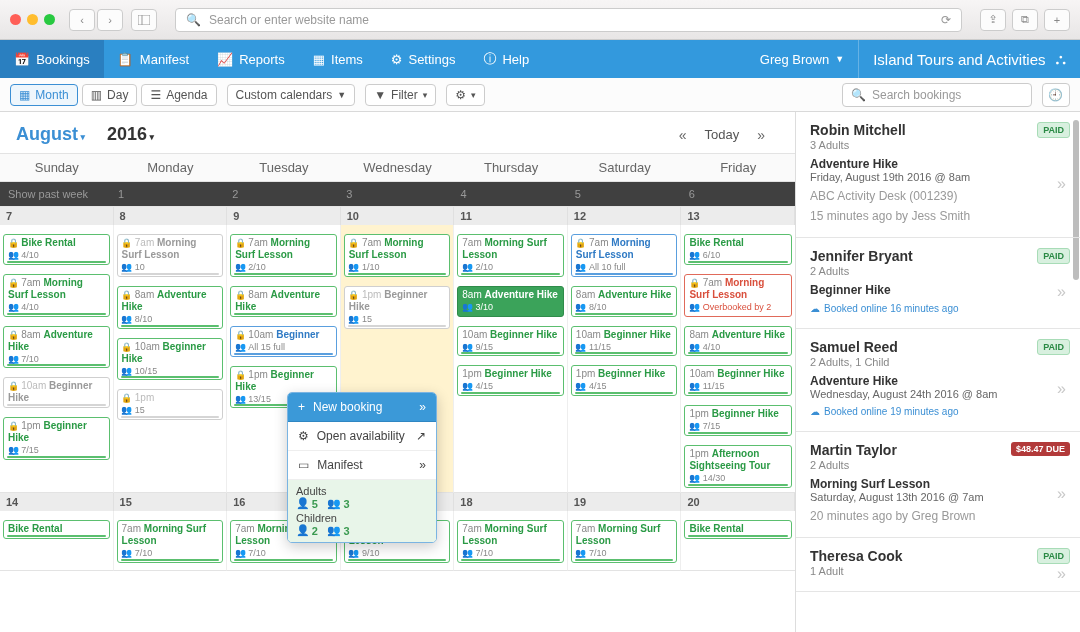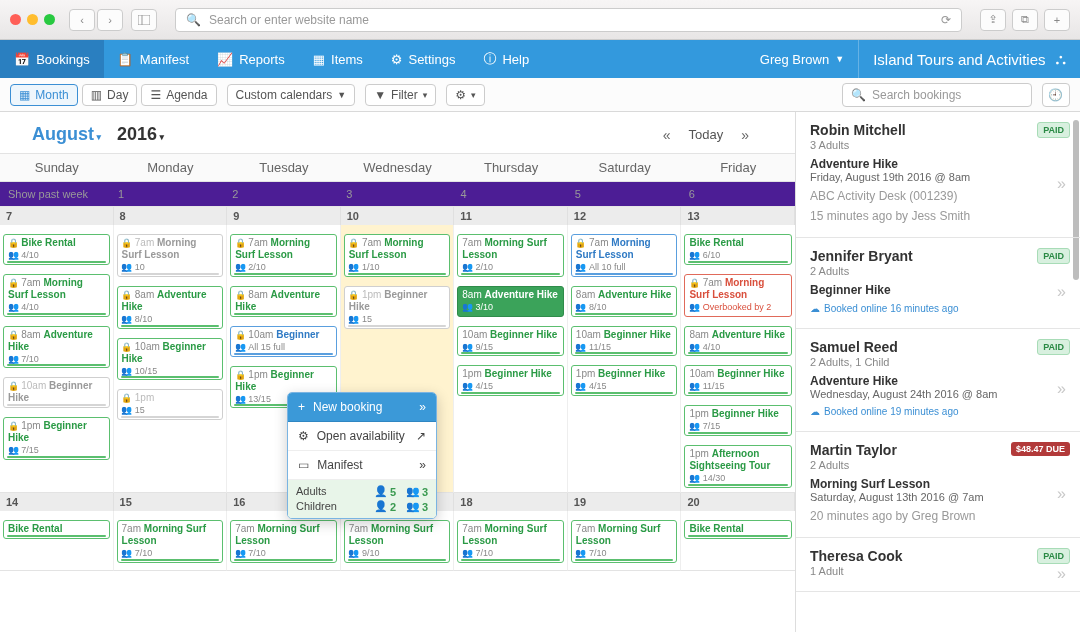--- a/index.html
+++ b/index.html
@@ -34,31 +34,31 @@
 .search-box{border:1px solid #ccc;border-radius:4px;height:24px;width:190px;display:flex;align-items:center;padding:0 8px;color:#999;gap:6px;background:#fff;}
 .clock-btn{width:28px;height:24px;border:1px solid #ccc;border-radius:4px;display:flex;align-items:center;justify-content:center;background:#fff;color:#666;}
 
 
 .main{display:flex;height:calc(632px - 40px - 38px - 34px);}
 .cal-wrap{flex:1;overflow:hidden;position:relative;display:flex;flex-direction:column;}
 .side{width:285px;border-left:1px solid #ddd;overflow-y:auto;position:relative;}
 .side-scroll{position:absolute;right:1px;top:8px;width:6px;height:160px;background:#bdbdbd;border-radius:3px;}
 
 
-.month-hdr{display:flex;align-items:center;padding:12px 32px 8px;gap:16px;}
+.month-hdr{display:flex;align-items:center;padding:12px 16px 8px;gap:22px;}
 .month-hdr .mon{color:#3b8fd4;font-size:18px;font-weight:600;}
 .month-hdr .yr{font-size:18px;font-weight:600;color:#333;}
 .month-hdr .fill{flex:1;}
 .today-nav{display:flex;align-items:center;gap:18px;font-size:13px;color:#555;padding-right:14px;}
 .chev{font-size:14px;color:#666;cursor:pointer;}
 
 
 .day-hdr{display:grid;grid-template-columns:repeat(7,1fr);border-top:1px solid #e3e3e3;border-bottom:1px solid #e3e3e3;background:#fafafa;}
 .day-hdr div{text-align:center;padding:6px 0;font-size:13px;color:#666;}
-.past-row{display:flex;align-items:flex-start;border-bottom:1px solid #e6e6e6;background:#4c1d95;color:#999;font-size:11px;}
+.past-row{display:flex;align-items:flex-start;border-bottom:1px solid #e6e6e6;background:#404040;color:#999;font-size:11px;}
 .past-row .lbl{width:110px;padding:6px 8px;}
 .past-row .num{flex:1;padding:6px 8px;}
 .cal-grid{flex:1;overflow-y:auto;}
 .week{display:grid;grid-template-columns:repeat(7,1fr);}
 .cell{border-right:1px solid #eee;border-bottom:1px solid #e3e3e3;padding:0 3px 4px;min-height:60px;position:relative;}
 .cell:last-child{border-right:none;}
 .daynum-row{background:#ececec;display:grid;grid-template-columns:repeat(7,1fr);font-size:11px;color:#555;font-weight:600;}
 .daynum-row div{padding:3px 6px;border-right:1px solid #e0e0e0;}
 .cell.hl{background:#fff3cf;}
 
@@ -75,21 +75,21 @@
 .ev.solid{background:#3ba35a;border-color:#2f8c4a;color:#fff;} .ev.solid .n,.ev.solid .t,.ev.solid .c{color:#fff;}
 .lock{font-size:9px;color:#aaa;margin-right:2px;}
 .ev.gray .lock{color:#c8c8c8;}
 
 
 .ctx{position:absolute;left:287px;top:280px;width:150px;background:#fff;border:1px solid #7ab4e2;border-radius:5px;box-shadow:0 4px 14px rgba(0,0,0,.2);z-index:50;overflow:hidden;font-size:12px;}
 .ctx .row{display:flex;align-items:center;padding:7px 10px;gap:8px;color:#444;border-bottom:1px solid #eee;cursor:pointer;}
 .ctx .row.primary{background:#3b99d8;color:#fff;border-bottom:1px solid #2f86c2;}
 .ctx .row .grow{flex:1;}
 .ctx .counts{background:#e8f5e9;padding:4px 6px;font-size:11px;}
-.ctx .counts .line{display:flex;justify-content:space-between;padding:1px 2px;color:#444;}
+.ctx .counts .line{display:flex;padding:1px 2px;color:#444;flex-direction:column;}
 .ctx .counts .nums{display:flex;gap:10px;}
 .ctx .counts .nums span{color:#3a9a50;font-weight:600;display:flex;align-items:center;gap:2px;}
 
 
 .booking{border-bottom:1px solid #e5e5e5;padding:10px 12px 14px 14px;position:relative;}
 .booking .name{font-size:14px;font-weight:700;color:#333;}
 .badge{position:absolute;right:10px;top:10px;font-size:9px;font-weight:700;padding:2px 5px;border-radius:3px;}
 .badge.paid{background:#d8f0df;color:#2a8a45;border:1px solid #a8dcb7;}
 .badge.due{background:#b23a3a;color:#fff;}
 .booking .pax{color:#888;font-size:11px;margin-top:1px;}

